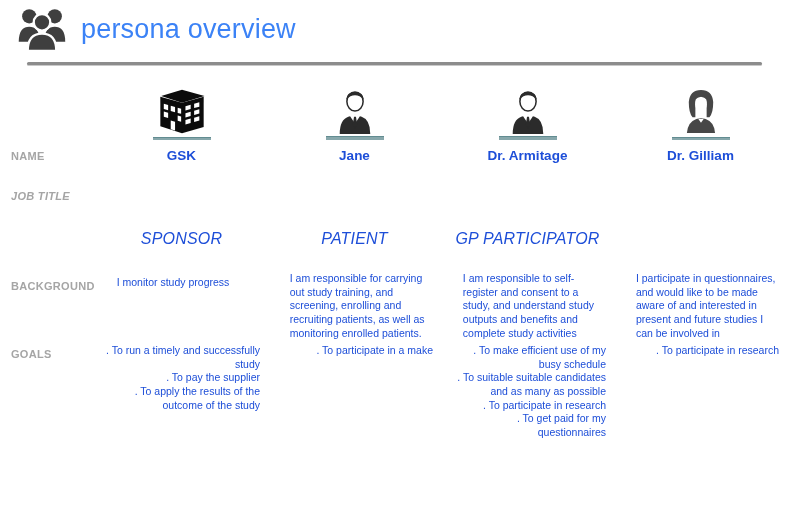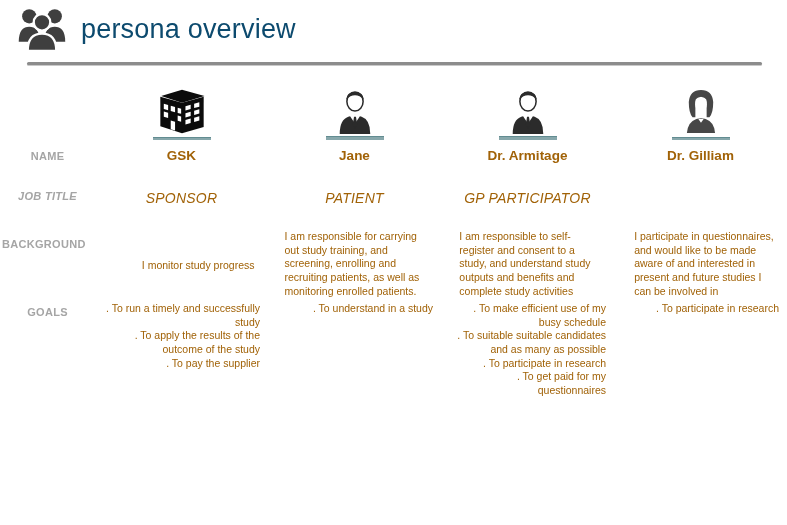--- a/index.html
+++ b/index.html
@@ -3,48 +3,48 @@
 <meta charset="utf-8">
 <style>
   html, body { margin:0; padding:0; background:#ffffff; }
   .slide {
     position:relative; width:787px; height:525px; background:#ffffff;
     font-family:"Liberation Sans", sans-serif; overflow:hidden;
   }
   
   .header { position:absolute; top:5px; left:18px; display:flex; align-items:center; gap:15px; }
   .header .app-icon { width:48px; height:48px; display:block; }
-  .page-title { font-size:27px; color:#0c4a6e; font-weight:400; letter-spacing:0.2px; }
+  .page-title { font-size:27px; color:#3b82f6; font-weight:400; letter-spacing:0.2px; }
   .rule { position:absolute; top:62px; left:27px; width:735px; height:3px;
           background:#8c8c8c; border-radius:2px;
           box-shadow:0 1px 0 #c9c9c9; }
 
   
   .grid { position:absolute; top:86px; left:0; width:787px; }
   .row { display:flex; align-items:flex-start; }
-  .lbl { width:95px; box-sizing:border-box; 
-         color:#a5a5a5; font-weight:bold; font-size:11px; letter-spacing:0.3px;text-align:center; }
-  .col { width:173px; box-sizing:border-box; padding:0 8px; color:#a16207; }
+  .lbl { width:95px; box-sizing:border-box; padding-left:11px;
+         color:#a5a5a5; font-weight:bold; font-size:11px; letter-spacing:0.3px; }
+  .col { width:173px; box-sizing:border-box; padding:0 8px; color:#1d4ed8; }
 
   .icons-row { height:56px; padding-top:2px; }
   .icons-row .col { display:flex; flex-direction:column; align-items:center; height:52px; justify-content:flex-end; }
   .icon-wrap { display:block; line-height:0; }
   .under { width:58px; height:3px; background:#87a7ab; border-top:1px solid #628c91; margin-top:2px; }
 
   .name-row { margin-top:4px; }
   .name-row .lbl { padding-top:2px; }
   .name { font-size:13.5px; font-weight:bold; text-align:center; }
 
   .job-row { margin-top:27px;font-style:italic; }
-  .job { font-size:14px; text-align:center; letter-spacing:0.2px; }
+  .job { font-size:16px; text-align:center; letter-spacing:0.2px;margin-top:40px; }
 
   .bg-row { margin-top:24px; height:72px;gap:14px; }
   .bg-row .lbl { padding-top:8px; }
   .bgtext { font-size:10.5px; line-height:1.3; }
-  .bgtext.center { text-align:right; padding-top:4px;margin-top:25px; }
+  .bgtext.center { text-align:left; padding-top:4px; }
 
   .goals-row { }
   .goals-row .lbl { padding-top:4px; }
   .goals { font-size:10.5px; line-height:1.3;text-align:right; }
   .goals p { margin:0; }
 </style>
 </head>
 <body>
 
 <div class="slide">
@@ -155,25 +155,25 @@
       <div class="col bgtext center">I monitor study progress</div>
       <div class="col bgtext">I am responsible for carrying out study training, and screening, enrolling and recruiting patients, as well as monitoring enrolled patients.</div>
       <div class="col bgtext">I am responsible to self-register and consent to a study, and understand study outputs and benefits and complete study activities</div>
       <div class="col bgtext">I participate in questionnaires, and would like to be made aware of and interested in present and future studies I can be involved in</div>
     </div>
 
     <div class="row goals-row">
       <div class="lbl">GOALS</div>
       <div class="col goals">
         <p>. To run a timely and successfully study</p>
+        <p>. To pay the supplier</p>
         <p>. To apply the results of the outcome of the study</p>
-        <p>. To pay the supplier</p>
       </div>
       <div class="col goals">
-        <p>. To understand in a study</p>
+        <p>. To participate in a make</p>
       </div>
       <div class="col goals">
         <p>. To make efficient use of my busy schedule</p>
         <p>. To suitable suitable candidates and as many as possible</p>
         <p>. To participate in research</p>
         <p>. To get paid for my questionnaires</p>
       </div>
       <div class="col goals">
         <p>. To participate in research</p>
       </div>

